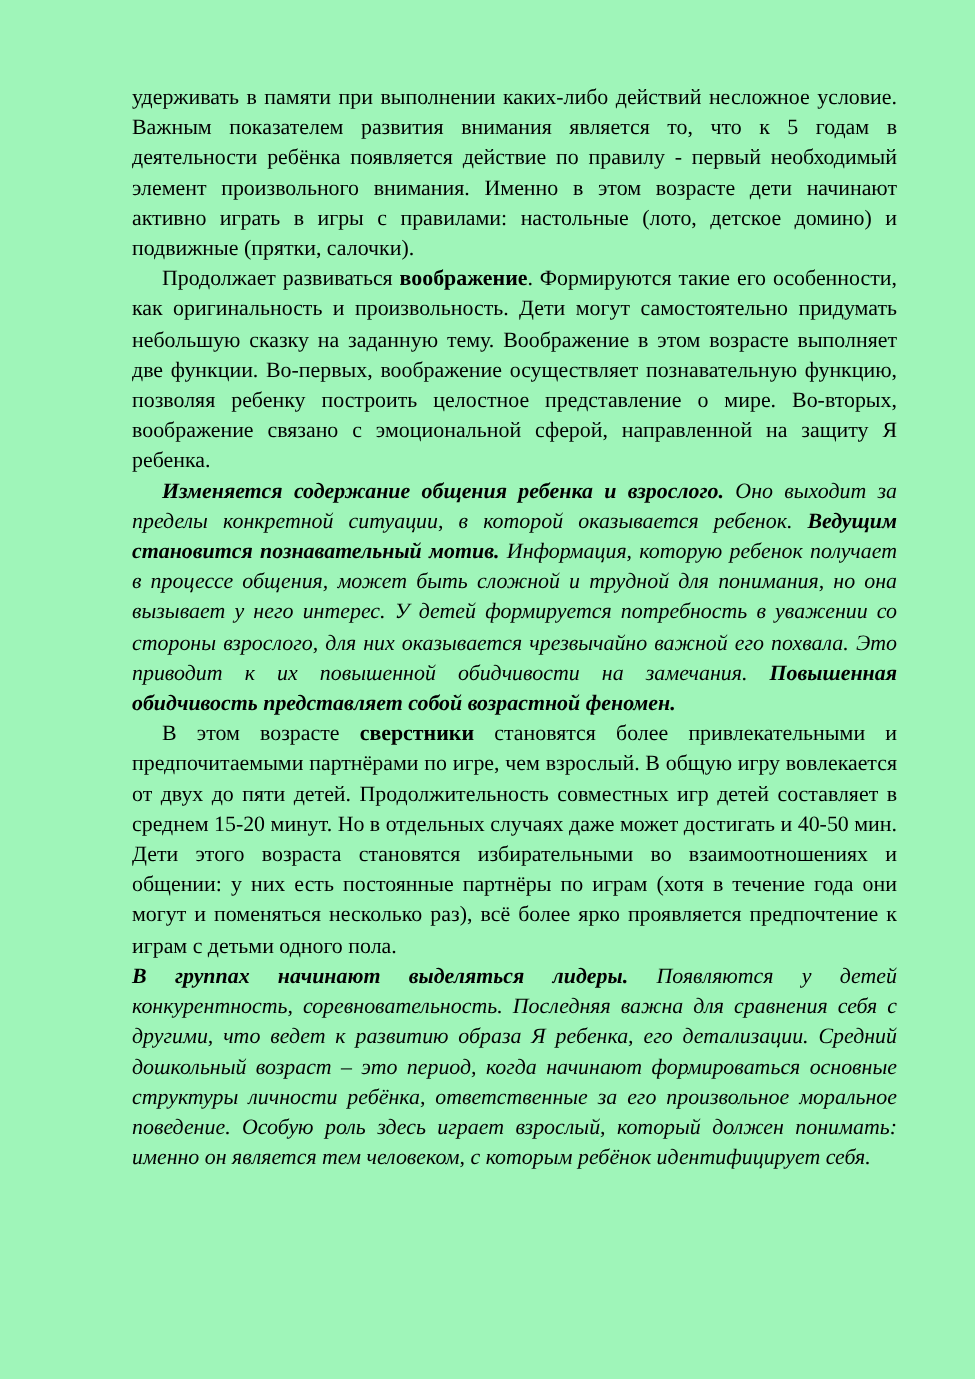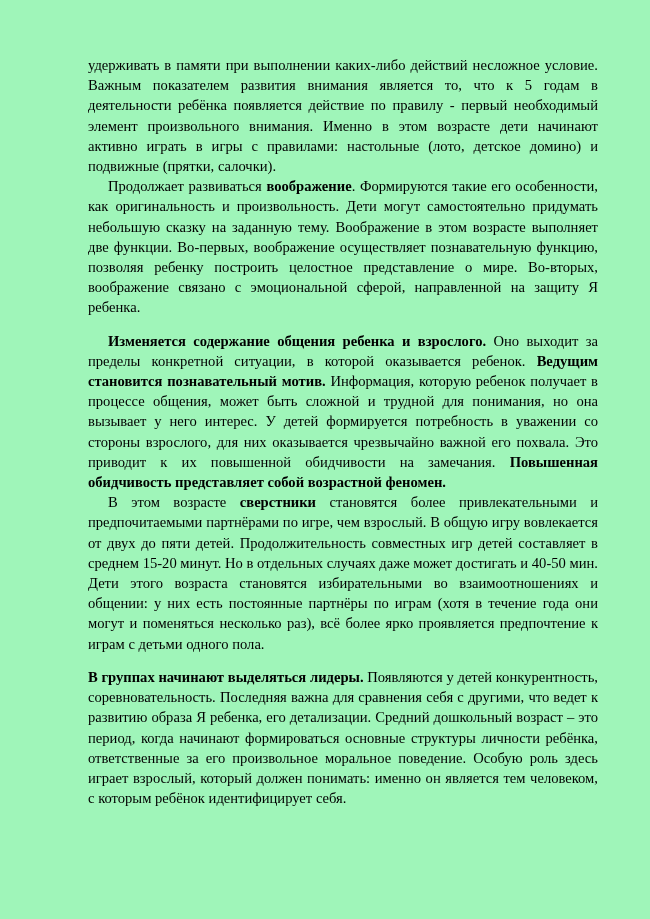--- a/index.html
+++ b/index.html
@@ -31,21 +31,21 @@
     line-height: 1.385;
     color: #000000;
     text-align: justify;
     text-justify: inter-word;
     hyphens: none;
   }
   p.indent {
     text-indent: 20px;
   }
   p.gap {
-    margin-top: 13px;
+    font-style: italic;
   }
   .b {
     font-weight: bold;
   }
 </style>
 </head>
 <body>
 
 <div class="page">
   <div class="doc-body" id="doc-body">

